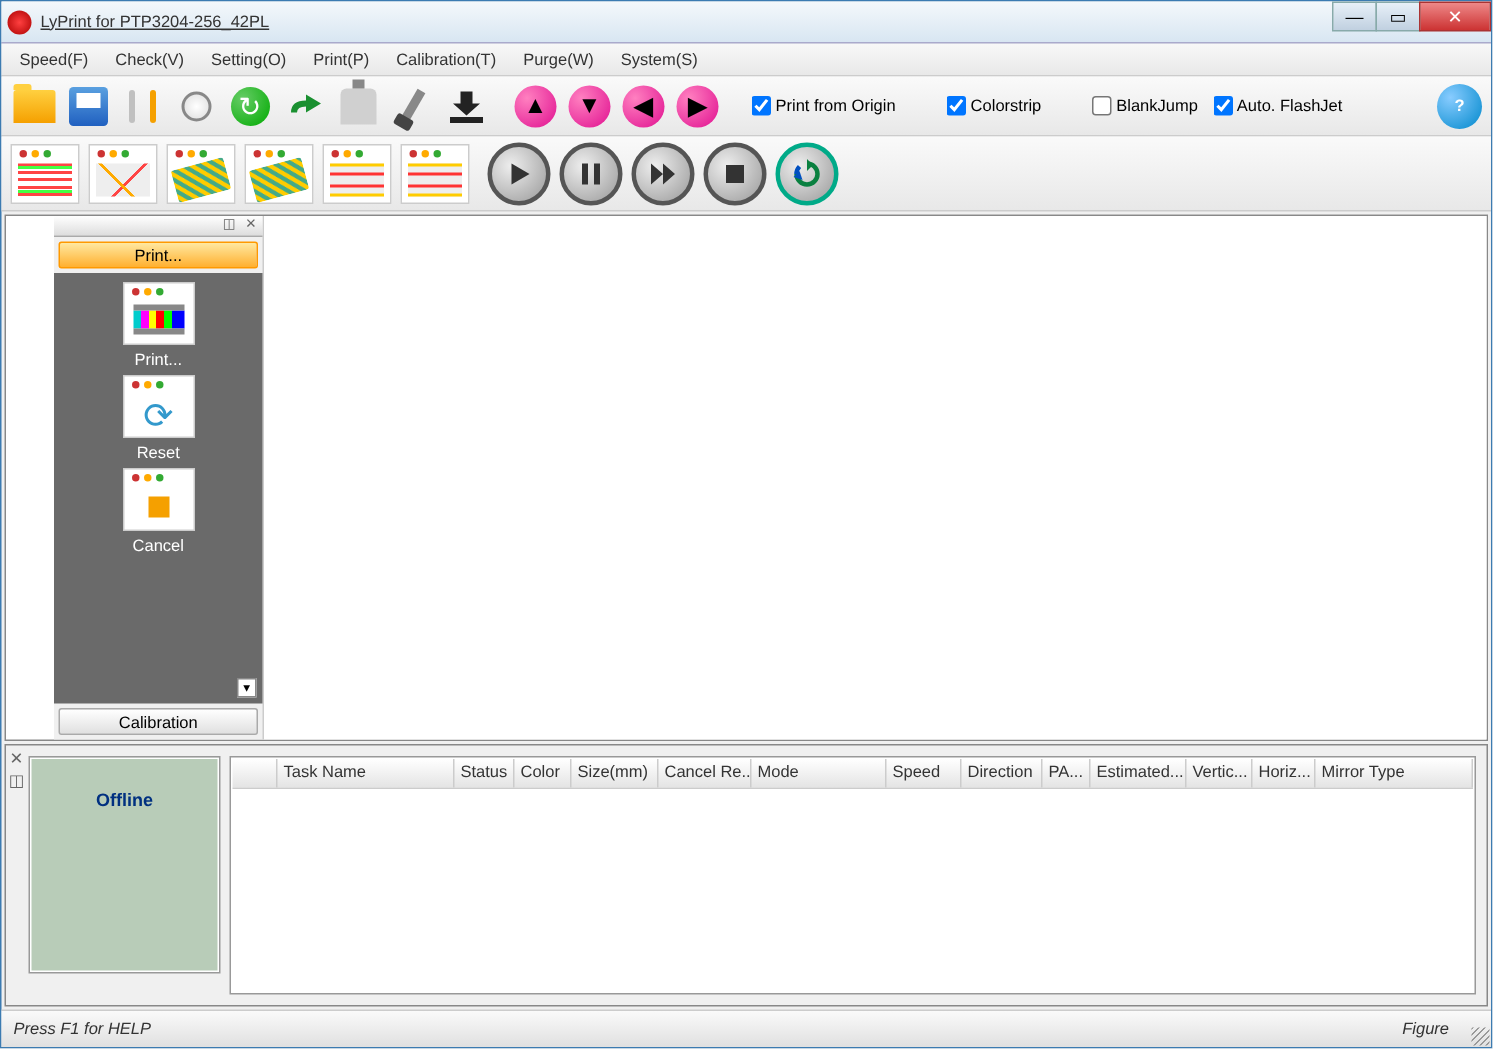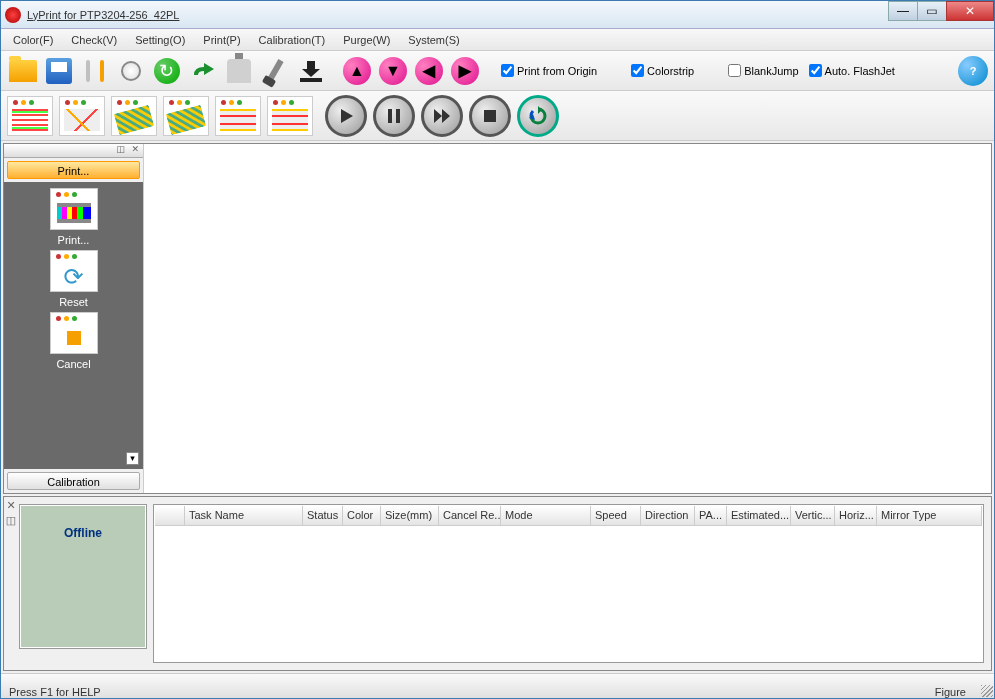--- a/index.html
+++ b/index.html
@@ -46,21 +46,21 @@
 .pat2 .pat-inner { background: #eee; }
 .pat2 .pat-inner::after { content:""; position:absolute; inset:0; background: linear-gradient(45deg, transparent 40%, #fa0 40% 45%, transparent 45%), linear-gradient(-45deg, transparent 40%, #f44 40% 45%, transparent 45%); }
 .pat3 .pat-inner, .pat4 .pat-inner { background: linear-gradient(45deg, #4a8 25%, #fc0 25% 50%, #4a8 50% 75%, #fc0 75%); background-size: 8px 8px; transform: rotate(-15deg); border-radius: 2px; }
 .pat5 .pat-inner, .pat6 .pat-inner { background: #eee; }
 .pat5 .pat-inner::after, .pat6 .pat-inner::after { content:""; position:absolute; inset:0; border-top: 2px solid #fc0; border-bottom: 2px solid #fc0; }
 .pat5 .pat-inner::before, .pat6 .pat-inner::before { content:""; position:absolute; top:30%; left:0; right:0; height:2px; background:#f33; box-shadow: 0 8px #f33; }
 .mediabtn { width: 42px; height: 42px; border: 3px solid #555; border-radius: 50%; background: radial-gradient(circle at 35% 35%, #eee, #999); display: flex; align-items: center; justify-content: center; color: #333; }
 .mediabtn svg { width: 20px; height: 20px; }
 .refresh-btn { border-color: #0a8; }
 .main-area { flex: 1; display: flex; border: 1px solid #888; margin: 2px; background: #fff; min-height: 0; }
-.side-panel { width: 140px; background: #f0f0f0; border-right: 1px solid #ccc; display: flex; flex-direction: column; }
+.side-panel { width: 140px; background: #f0f0f0; border-right: 1px solid #ccc; display: flex; flex-direction: column; margin-left: 32px; }
 .side-header { height: 14px; background: linear-gradient(#fff,#ddd); border-bottom: 1px solid #aaa; position: relative; }
 .side-header::after { content: "◫ ✕"; position: absolute; right: 2px; top: 0; font-size: 9px; color: #666; letter-spacing: 2px; }
 .accordion-hdr { height: 18px; text-align: center; line-height: 18px; border: 1px solid #f90; border-radius: 2px; margin: 3px; cursor: pointer; }
 .accordion-hdr.active { background: linear-gradient(#ffe8a0, #ffb030); }
 .accordion-hdr.inactive { background: linear-gradient(#fff, #e0e0e0); border-color: #aaa; }
 .side-body { flex: 1; background: #6a6a6a; padding: 6px 0; overflow: hidden; display: flex; flex-direction: column; align-items: center; gap: 4px; position: relative; }
 .side-item { display: flex; flex-direction: column; align-items: center; color: #fff; gap: 4px; }
 .side-thumb { width: 48px; height: 42px; background: #fff; border: 1px solid #ccc; position: relative; }
 .side-thumb::before { content: ""; position: absolute; top: 3px; left: 5px; width: 5px; height: 5px; background: #c33; border-radius: 50%; box-shadow: 8px 0 #fa0, 16px 0 #3a3; }
 .thumb-print::after { content:""; position:absolute; top: 14px; left: 6px; right: 6px; bottom: 6px; background: linear-gradient(90deg, #0cc 0 15%, #f0f 15% 30%, #ff0 30% 45%, #f00 45% 60%, #0f0 60% 75%, #00f 75% 100%); border-top: 4px solid #888; border-bottom: 4px solid #888; }
@@ -68,41 +68,41 @@
 .thumb-reset::after { content:"⟳"; position:absolute; top: 12px; left: 0; right: 0; text-align: center; color: #39c; font-size: 24px; }
 .side-drop { position: absolute; bottom: 4px; right: 4px; width: 13px; height: 13px; background: #fff; border: 1px solid #888; font-size: 9px; text-align: center; line-height: 11px; }
 .canvas { flex: 1; background: #fff; }
 .bottom-panel { height: 175px; margin: 0 2px 2px; border: 1px solid #888; background: #f0f0f0; display: flex; position: relative; }
 .bp-ctrl { width: 14px; display: flex; flex-direction: column; font-size: 9px; color: #666; padding-top: 2px; align-items: center; gap: 2px; }
 .bp-left { width: 126px; margin: 8px 4px 22px 2px; background: #b8ccb8; border: 1px solid #fff; outline: 1px solid #999; display: flex; align-items: flex-start; justify-content: center; padding-top: 20px; }
 .offline-text { color: #003080; font-weight: bold; font-size: 12px; }
 .bp-right { flex: 1; margin: 8px 8px 8px 4px; border: 1px solid #fff; outline: 1px solid #999; background: #fff; }
 .table-hdr { height: 20px; display: flex; background: linear-gradient(#fff, #e4e4e4); border-bottom: 1px solid #ccc; }
 .th { border-right: 1px solid #ccc; padding: 3px 4px; white-space: nowrap; overflow: hidden; color: #333; }
-.statusbar { height: 22px; background: linear-gradient(#fafafa, #e0e0e0); border-top: 1px solid #ccc; display: flex; align-items: flex-start; padding: 12px 8px; color: #333; }
+.statusbar { height: 22px; background: linear-gradient(#fafafa, #e0e0e0); border-top: 1px solid #ccc; display: flex; align-items: center; padding: 12px 8px; color: #333; font-style: italic; }
 .statusbar .right { margin-left: auto; margin-right: 20px; }
 .grip { position: absolute; right: 2px; bottom: 2px; width: 12px; height: 12px; background: repeating-linear-gradient(135deg, #999 0 1px, transparent 1px 3px); }
 </style>
 </head>
 <body>
 
 <div class="window">
 
   <div class="titlebar">
     <div class="titlebar-icon"></div>
     <span class="titlebar-text">LyPrint for PTP3204-256_42PL</span>
     <div class="winbtns">
       <div class="winbtn">―</div>
       <div class="winbtn">▭</div>
       <div class="winbtn close">✕</div>
     </div>
   </div>
 
   <div class="menubar">
-    <span class="menu-item">Color(F)</span>
+    <span class="menu-item">Speed(F)</span>
     <span class="menu-item">Check(V)</span>
     <span class="menu-item">Setting(O)</span>
     <span class="menu-item">Print(P)</span>
     <span class="menu-item">Calibration(T)</span>
     <span class="menu-item">Purge(W)</span>
     <span class="menu-item">System(S)</span>
   </div>
 
   <div class="toolbar1">
     <div class="tbtn">

